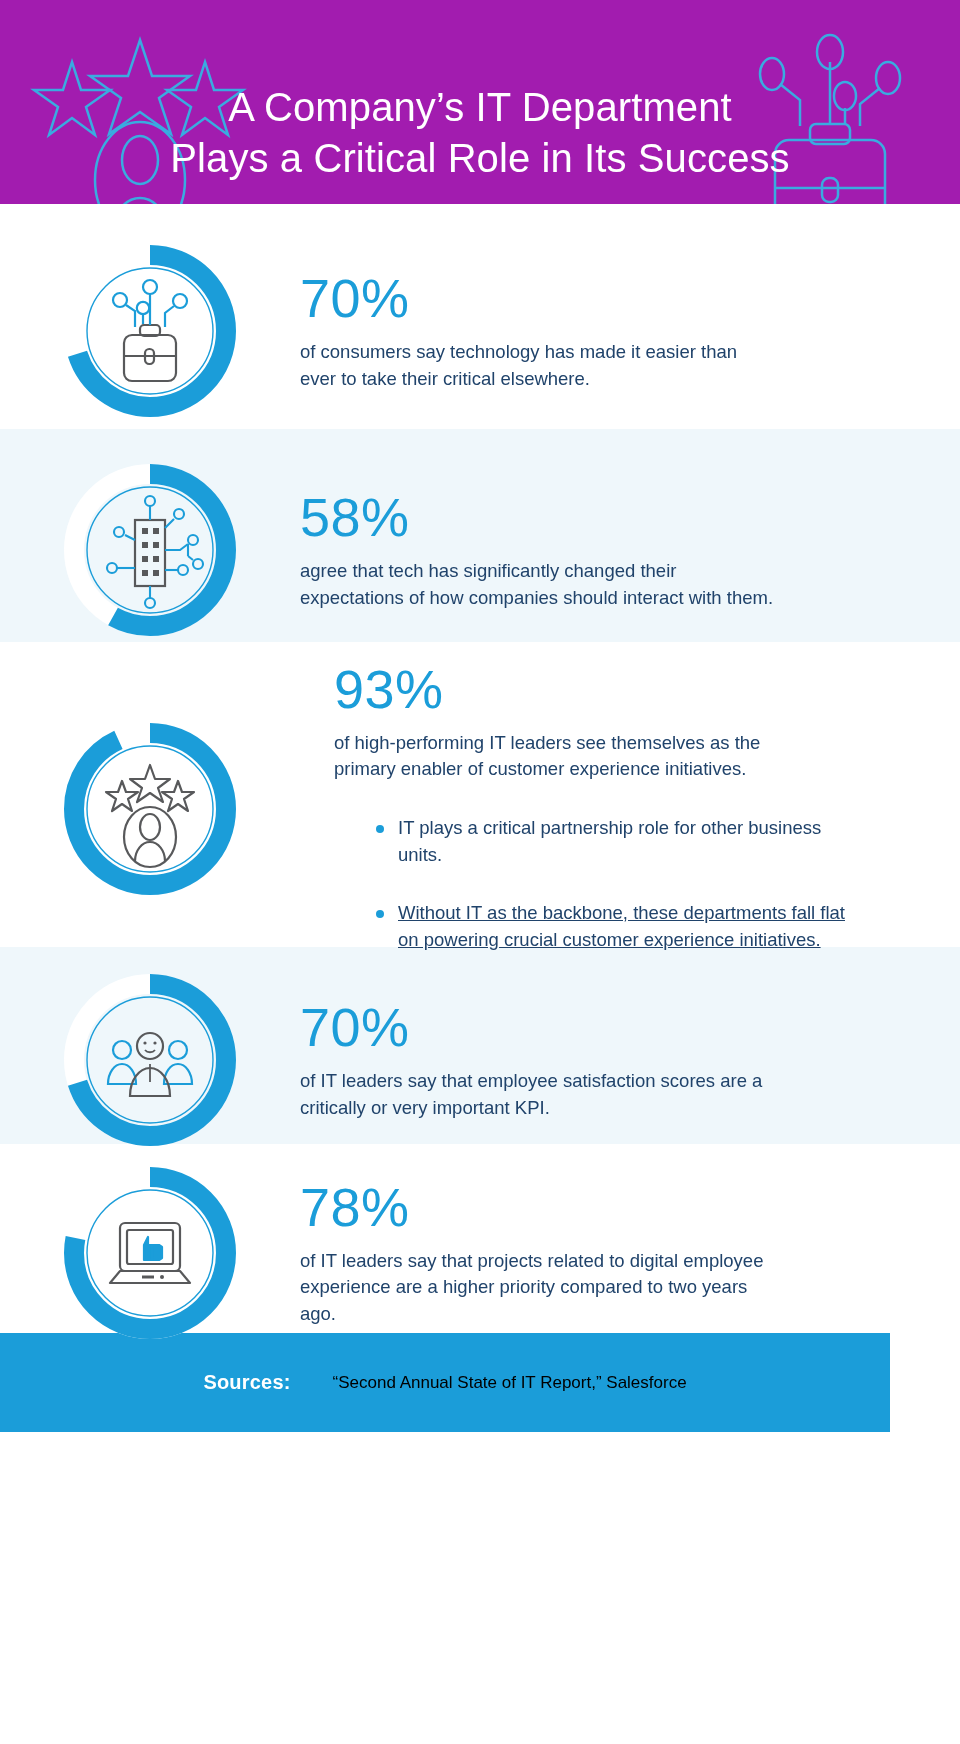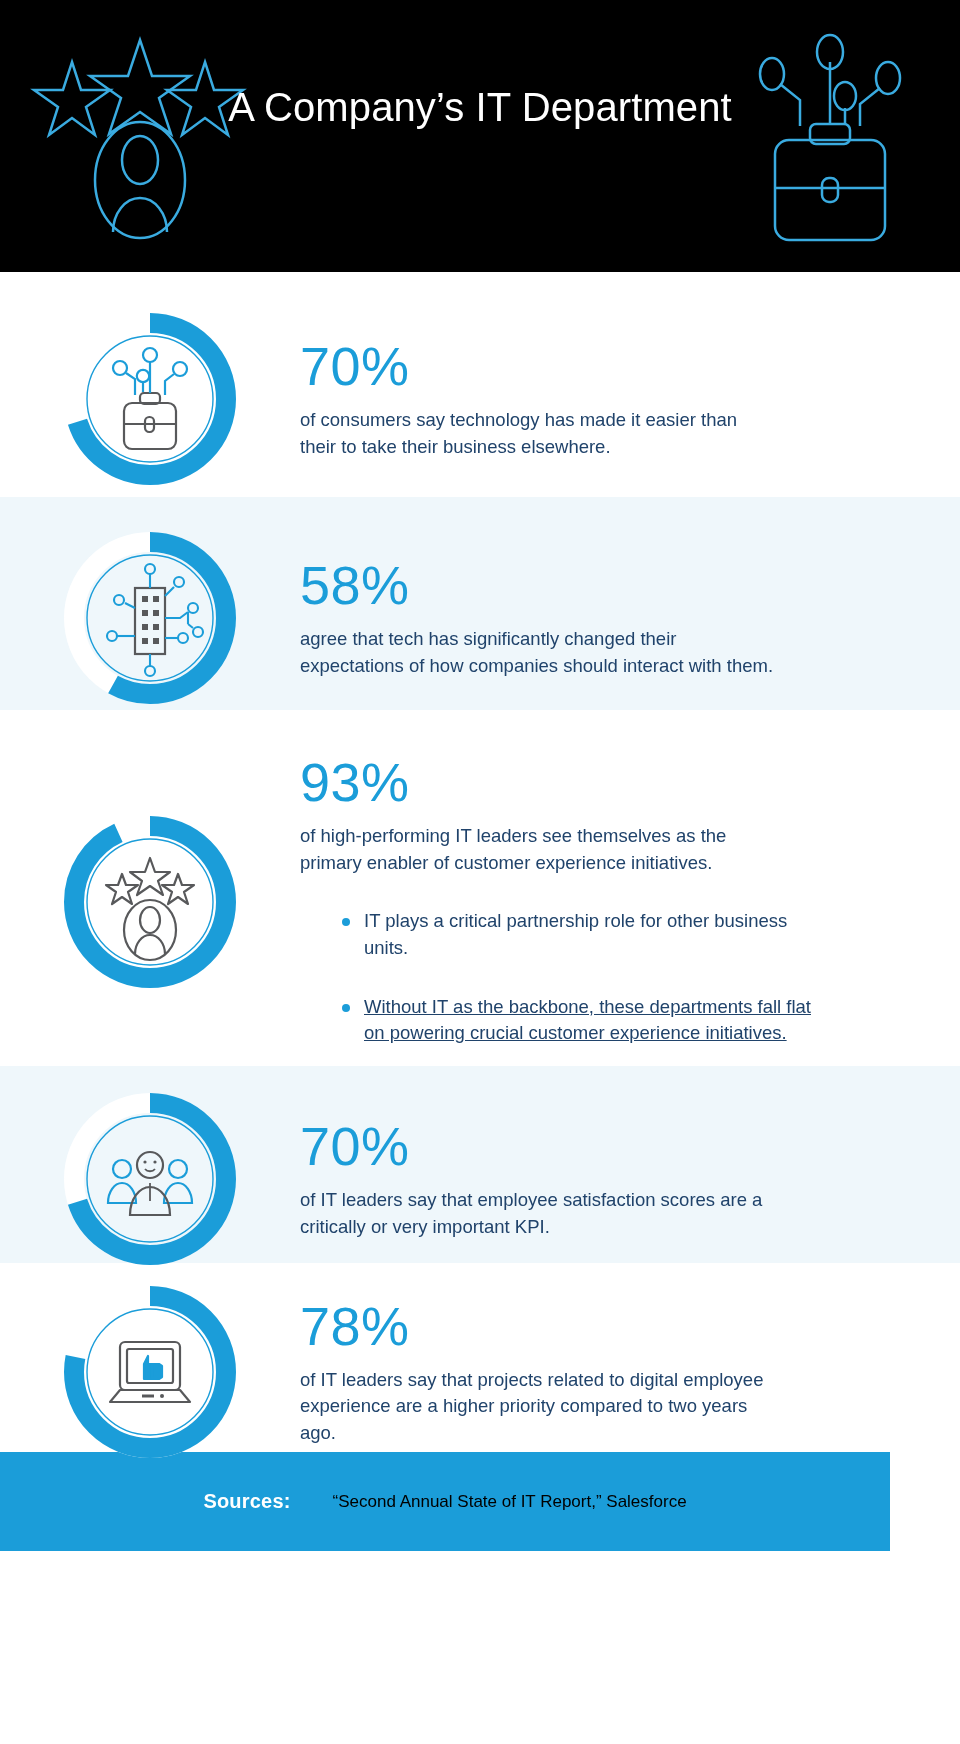--- a/index.html
+++ b/index.html
@@ -13,22 +13,22 @@
     min-height: 1744px;
     position: relative;
     overflow: hidden;
     background: #ffffff;
   }
 
   
   .header {
     position: relative;
     width: 960px;
-    height: 272px;
-    background: #000000;
+    height: 204px;
+    background: #a21caf;
     overflow: hidden;
   }
   .header-bg {
     position: absolute;
     inset: 0;
     pointer-events: none;
   }
   .header-title {
     position: relative;
     z-index: 3;
@@ -106,21 +106,21 @@
     top: 10px;
     width: 8px;
     height: 8px;
     border-radius: 50%;
     background: #1b9dd9;
   }
 
   
   .row-1 { height: 225px; }
   .row-2 { height: 213px; }
-  .row-3 { height: 356px; }
+  .row-3 { height: 305px; gap: 34px; }
   .row-4 { height: 197px; }
   .row-5 { height: 189px; }
 
   .row-3 .text-cell { padding-top: 26px; }
 
   
   .footer {
     width: 890px;
     height: 99px;
     background: #1b9dd9;
@@ -168,20 +168,21 @@
         <path d="M800 126 L800 100 L780 84"></path>
         <ellipse cx="772" cy="74" rx="12" ry="16"></ellipse>
         <path d="M860 126 L860 104 L880 88"></path>
         <ellipse cx="888" cy="78" rx="12" ry="16"></ellipse>
         <path d="M845 124 L845 108"></path>
         <ellipse cx="845" cy="96" rx="11" ry="14"></ellipse>
       </g>
     </svg>
     <div class="header-title">
       <span class="ln">A Company’s IT Department</span>
+      <span class="ln">Plays a Critical Role in Its Success</span>
     </div>
   </div>
 
   <div class="stat-row row-1">
     <div class="donut-cell">
       <svg width="176" height="176" viewBox="0 0 176 176">
         <circle cx="88" cy="88" r="76" fill="none" stroke="#ffffff" stroke-width="20"></circle>
         <circle cx="88" cy="88" r="76" fill="none" stroke="#1b9dd9" stroke-width="20" stroke-dasharray="334.4 143.3" transform="rotate(-90 88 88)"></circle>
         <circle cx="88" cy="88" r="63" fill="none" stroke="#1b9dd9" stroke-width="1.4"></circle>
         <g fill="none" stroke="#58595b" stroke-width="2.2" stroke-linejoin="round">
@@ -197,21 +198,21 @@
           <circle cx="58" cy="57" r="7"></circle>
           <path d="M103 84 L103 70 L112 63"></path>
           <circle cx="118" cy="58" r="7"></circle>
           <path d="M81 81 L81 71"></path>
           <circle cx="81" cy="65" r="6.2"></circle>
         </g>
       </svg>
     </div>
     <div class="text-cell">
       <div class="pct">70%</div>
-      <div class="desc">of consumers say technology has made it easier than their to take their business elsewhere.</div>
+      <div class="desc">of consumers say technology has made it easier than ever to take their critical elsewhere.</div>
     </div>
   </div>
 
   <div class="stat-row alt row-2">
     <div class="donut-cell">
       <svg width="176" height="176" viewBox="0 0 176 176">
         <circle cx="88" cy="88" r="76" fill="none" stroke="#ffffff" stroke-width="20"></circle>
         <circle cx="88" cy="88" r="76" fill="none" stroke="#1b9dd9" stroke-width="20" stroke-dasharray="277.0 200.7" transform="rotate(-90 88 88)"></circle>
         <circle cx="88" cy="88" r="63" fill="none" stroke="#1b9dd9" stroke-width="1.4"></circle>
         <g fill="none" stroke="#58595b" stroke-width="2.2">

